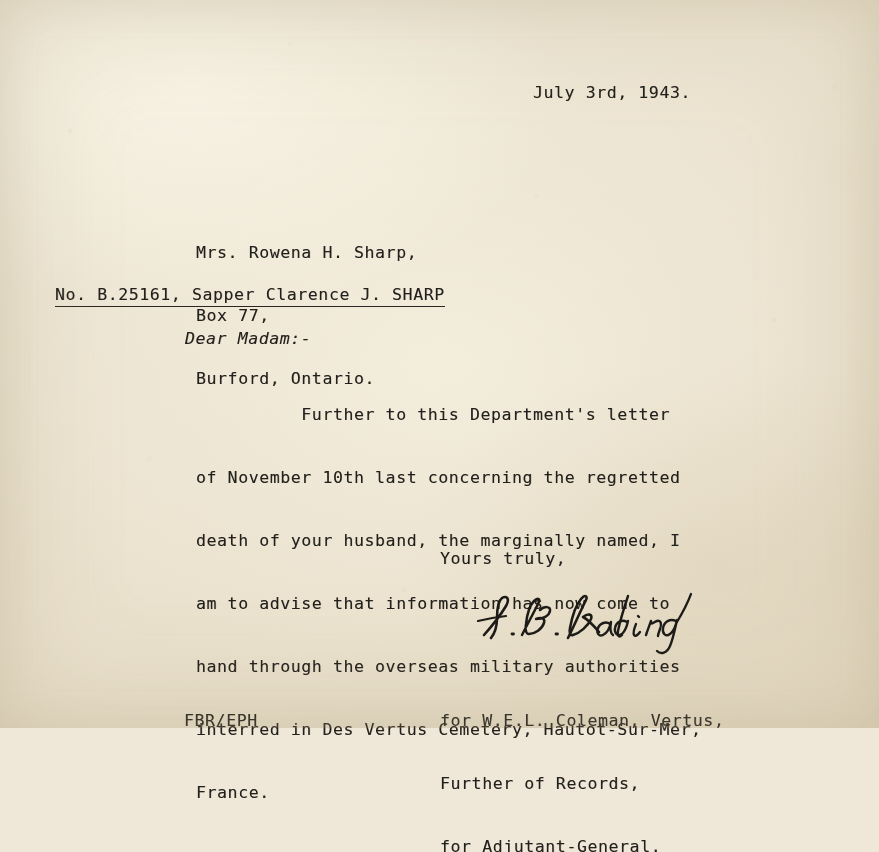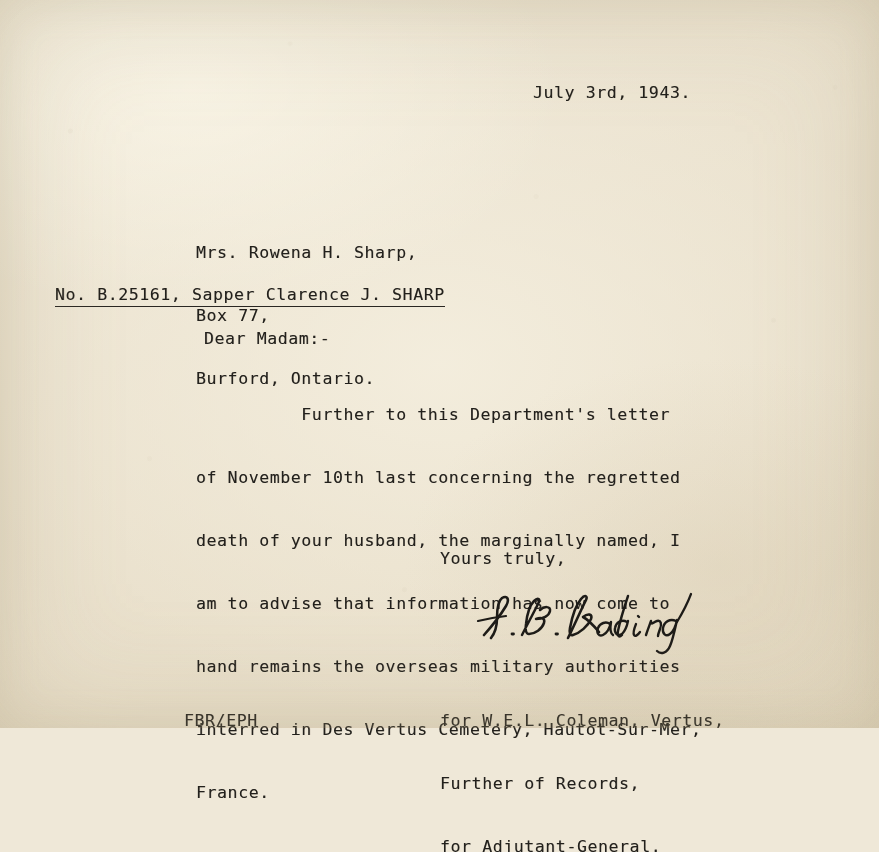--- a/index.html
+++ b/index.html
@@ -66,21 +66,21 @@
   #addressee-block div { white-space: pre; }
 
   #subject-line {
     left: 40px;
     top: 284px;
     border-bottom: 1.6px solid #2a2722;
     padding-bottom: 1px;
     margin-left: 15px;
   }
 
-  #salutation { left: 204px; top: 328px; }
+  #salutation { left: 185px; top: 328px; font-style: italic; }
 
   #body-block { left: 196px; top: 362px; }
   #body-block div { white-space: pre; }
 
   #closing { left: 440px; top: 548px; text-align: center; }
 
   #signature-block { left: 440px; top: 668px; }
   #signature-block div { white-space: pre; }
 
   #initials { left: 184px; top: 710px; }
@@ -112,21 +112,21 @@
 
   <div class="typed" id="subject-line">No. B.25161, Sapper Clarence J. SHARP</div>
 
   <div class="typed" id="salutation">Dear Madam:-</div>
 
   <div class="typed" id="body-block">
     <div>          Further to this Department's letter</div>
     <div>of November 10th last concerning the regretted</div>
     <div>death of your husband, the marginally named, I</div>
     <div>am to advise that information has now come to</div>
-    <div>hand remains the overseas military authorities</div>
+    <div>hand through the overseas military authorities</div>
     <div>interred in Des Vertus Cemetery, Hautot-Sur-Mer,</div>
     <div>France.</div>
   </div>
 
   <div class="typed" id="closing">Yours truly,</div>
 
   <div id="signature-ink">
     <svg width="230" height="70" viewBox="0 0 230 70" fill="none" xmlns="http://www.w3.org/2000/svg">
       <g stroke="#1d1b18" stroke-linecap="round" stroke-linejoin="round" fill="none">
 

